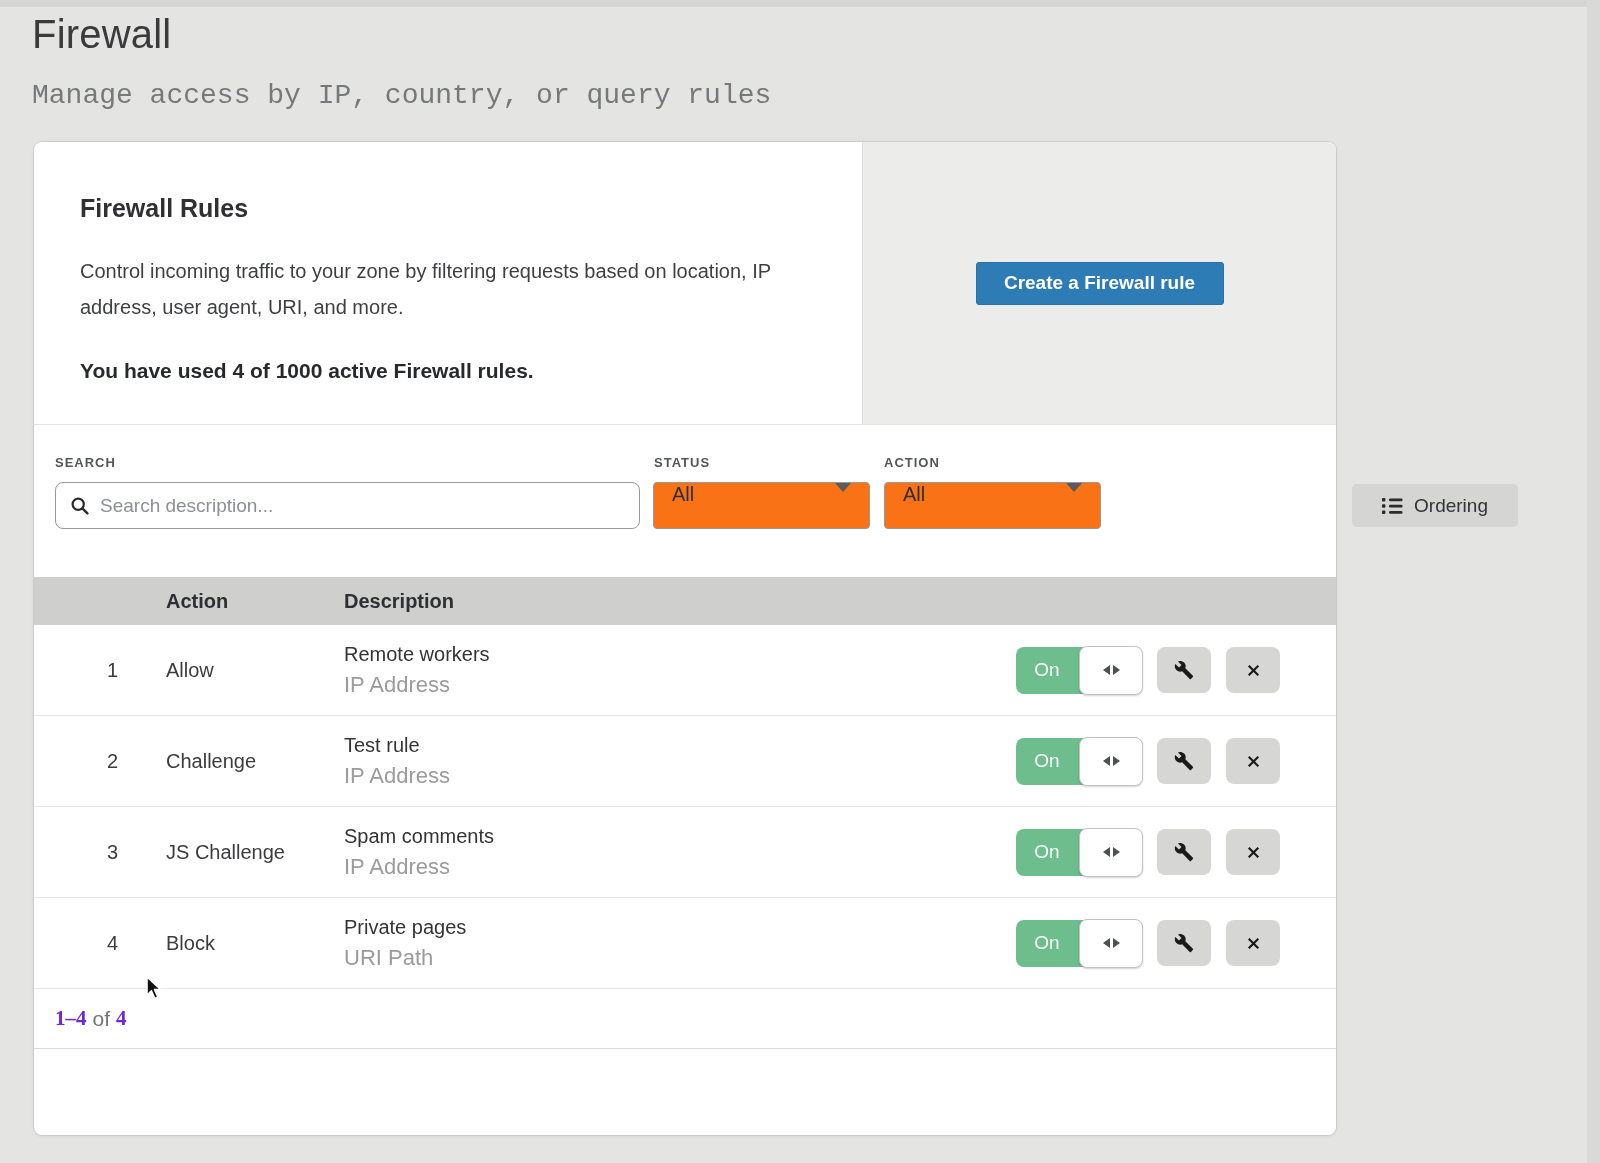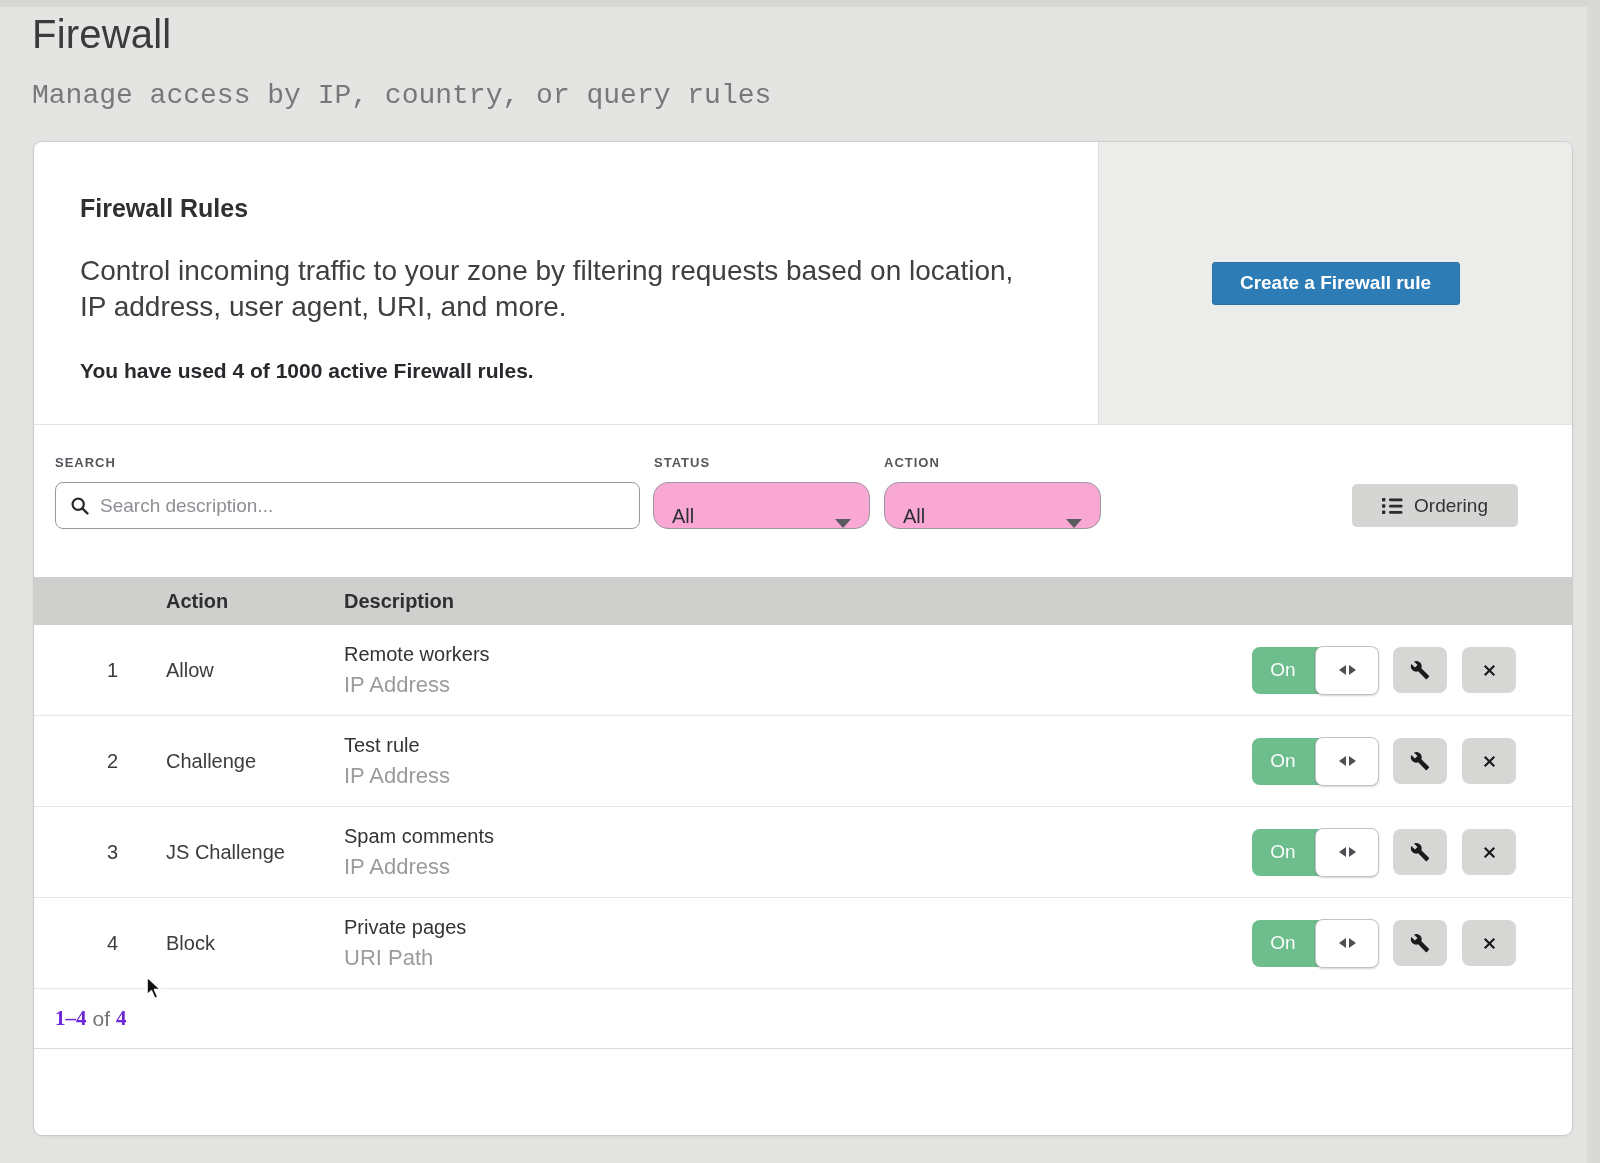--- a/index.html
+++ b/index.html
@@ -10,30 +10,30 @@
     position: relative;
     color: #333;
   }
   .top-strip { position: absolute; top: 0; left: 0; width: 100%; height: 7px; background: #d6d6d5; }
   .right-strip { position: absolute; top: 0; right: 0; width: 13px; height: 100%; background: #d9d9d8; }
 
   .page-title { position: absolute; left: 32px; top: 12px; font-size: 40px; font-weight: 500; color: #3b3b3d; letter-spacing: 0.2px; }
   .page-subtitle { position: absolute; left: 32px; top: 80px; font-size: 28px; font-weight: 400; color: #77787b; font-family: Liberation Mono, monospace; }
 
   .card {
-    position: absolute; left: 34px; top: 142px; width: 1538px; height: 993px;
+    position: absolute; left: 34px; top: 142px; width: 1302px; height: 993px;
     background: #ffffff; border-radius: 8px;
     box-shadow: 0 0 0 1px rgba(0,0,0,0.07), 0 1px 4px rgba(0,0,0,0.08);
   }
 
   
   .card-top { display: flex; height: 283px; border-bottom: 1px solid #e3e3e3; }
   .card-top-left { flex: 1; padding: 52px 40px 0 46px; }
   .rules-heading { font-size: 25px; font-weight: 700; color: #303033; margin-bottom: 30px; }
-  .rules-desc { font-size: 28px; line-height: 36px; color: #3e3f42; max-width: 950px; }
+  .rules-desc { font-size: 20px; line-height: 36px; color: #3e3f42; max-width: 950px; }
   .rules-usage { margin-top: 34px; font-size: 21px; font-weight: 700; color: #28292c; }
   .card-top-right {
     width: 474px; background: #ececeb; border-left: 1px solid #dedede;
     border-top-right-radius: 8px;
     display: flex; align-items: center; justify-content: center;
   }
   .btn-primary {
     width: 248px; height: 43px; background: #2e7cb6; color: #ffffff;
     font-family: inherit; font-size: 19px; font-weight: 600;
     border: 1px solid #2a71a6; border-radius: 3px; cursor: pointer;
@@ -53,22 +53,22 @@
     border: 1.5px solid #97999e; border-radius: 8px; background: #fff;
     display: flex; align-items: center; padding-left: 14px; gap: 10px;
   }
   .search-box input {
     flex: 1; border: none; outline: none; font-family: inherit;
     font-size: 19px; color: #333; background: transparent; padding-right: 12px;
   }
   .search-box input::placeholder { color: #8d8f94; }
   .select {
     position: absolute; top: 57px; width: 217px; height: 47px;
-    border: 1.5px solid #97999e; border-radius: 15px; background: #f9a8d4;
-    display: flex; align-items: flex-end; padding: 0 18px; cursor: pointer;
+    border: 1.5px solid #97999e; border-radius: 4px; background: #f97316;
+    display: flex; align-items: flex-start; padding: 0 18px; cursor: pointer;
   }
   .sel-status { left: 619px; }
   .sel-action { left: 850px; }
   .select .sel-value { font-size: 20px; color: #2e2f33; }
   .caret-down {
     margin-left: auto; width: 0; height: 0;
     border-left: 8px solid transparent; border-right: 8px solid transparent;
     border-top: 9px solid #5a5b5e;
   }
   .btn-ordering {

